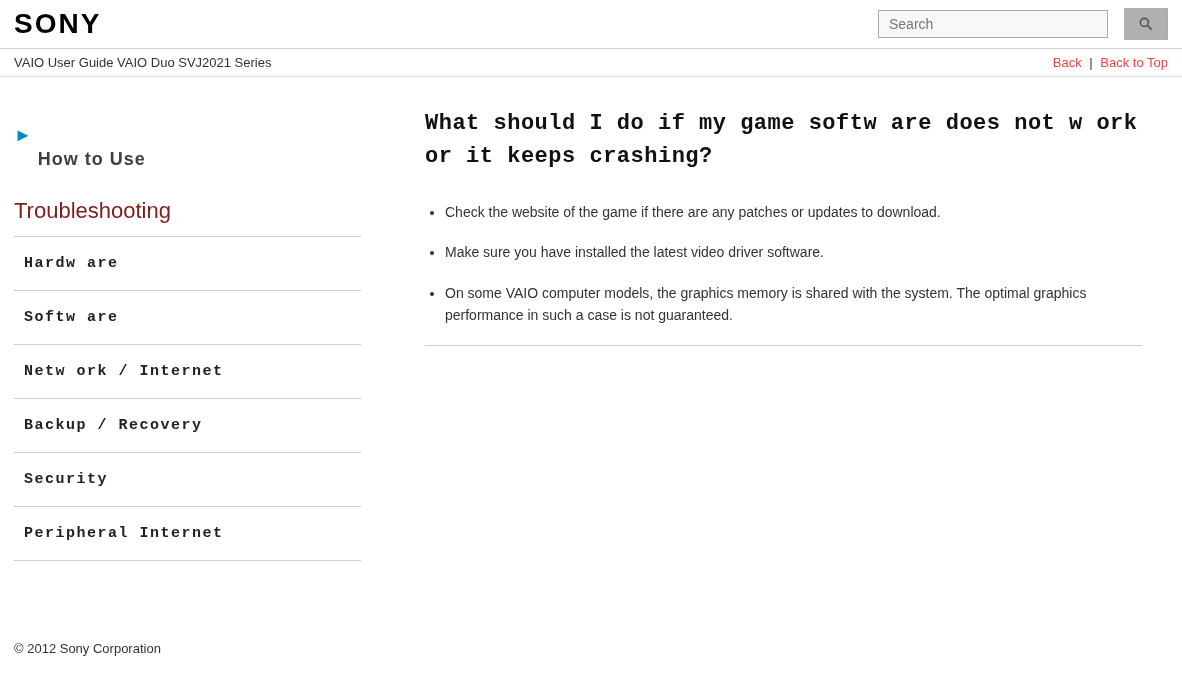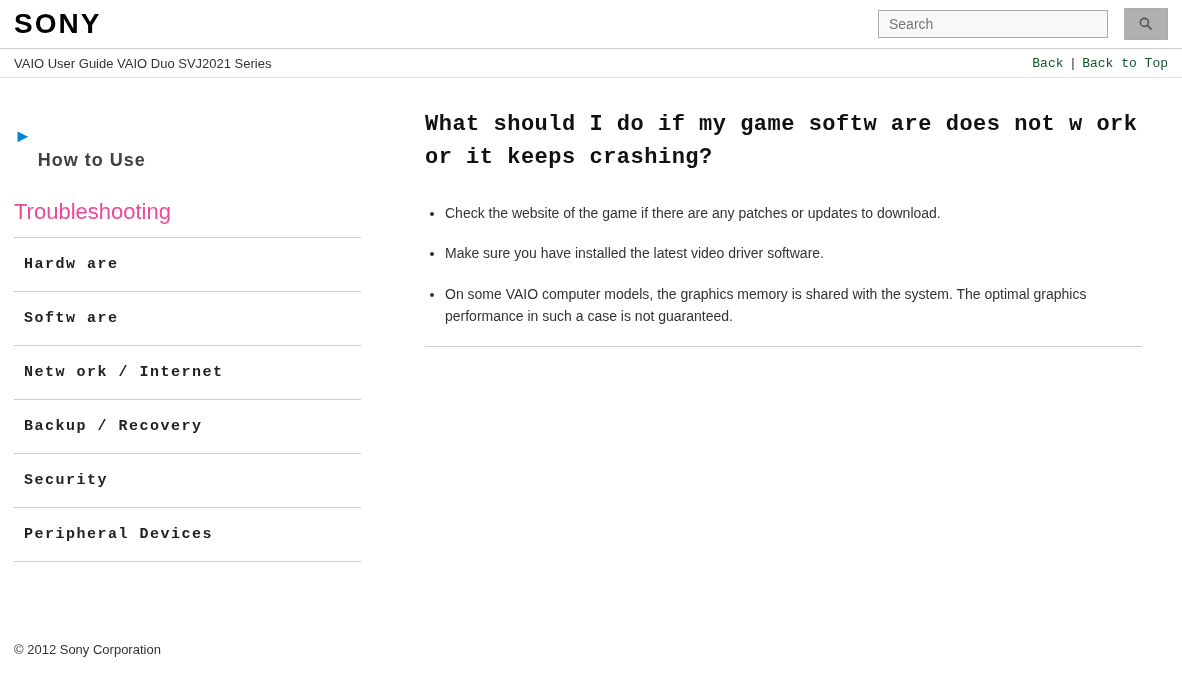--- a/index.html
+++ b/index.html
@@ -82,23 +82,22 @@
     .breadcrumb-title {
       font-size: 13px;
       color: #333;
     }
 
     .breadcrumb-nav {
       font-size: 13px;
     }
 
     .breadcrumb-nav a {
-      color: #14532d;
+      color: #ef4444;
       text-decoration: none;
-      font-family: Liberation Mono, monospace;
     }
 
     .breadcrumb-nav span {
       color: #333;
       margin: 0 4px;
     }
 
     
     .main-layout {
       display: flex;
@@ -131,21 +130,21 @@
       font-size: 18px;
       font-weight: bold;
       font-family: Arial, sans-serif;
       letter-spacing: 1px;
       margin-top: 48px;
     }
 
     .section-title {
       font-size: 22px;
       font-weight: normal;
-      color: #ec4899;
+      color: #7f1d1d;
       margin-bottom: 6px;
       padding-bottom: 6px;
     }
 
     .sidebar-divider {
       border: none;
       border-top: 1px solid #ccc;
       margin: 0 0 0 0;
     }
 
@@ -253,21 +252,21 @@
 
     <a class="sidebar-item" href="#">Netw ork / Internet</a>
     <hr class="sidebar-item-divider">
 
     <a class="sidebar-item" href="#">Backup / Recovery</a>
     <hr class="sidebar-item-divider">
 
     <a class="sidebar-item" href="#">Security</a>
     <hr class="sidebar-item-divider">
 
-    <a class="sidebar-item" href="#">Peripheral Devices</a>
+    <a class="sidebar-item" href="#">Peripheral Internet</a>
     <hr class="sidebar-item-divider">
   </div>
 
   <div class="content-area">
     <div class="content-title">What should I do if my game softw are does not w ork or it keeps crashing?</div>
 
     <ul class="content-list">
       <li>Check the website of the game if there are any patches or updates to download.</li>
       <li>Make sure you have installed the latest video driver software.</li>
       <li>On some VAIO computer models, the graphics memory is shared with the system. The optimal graphics performance in such a case is not guaranteed.</li>

